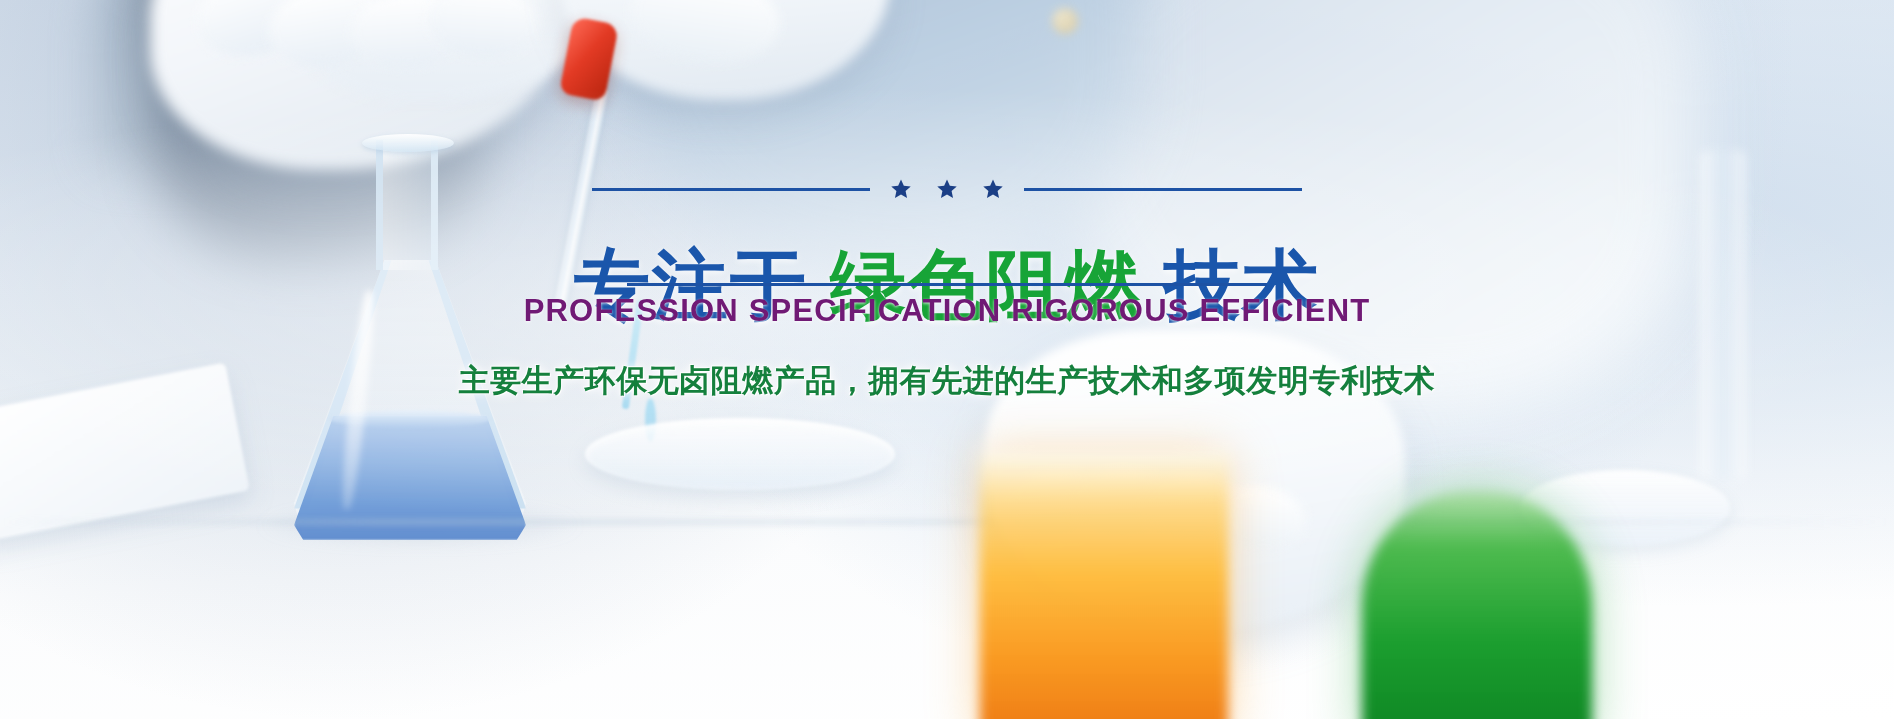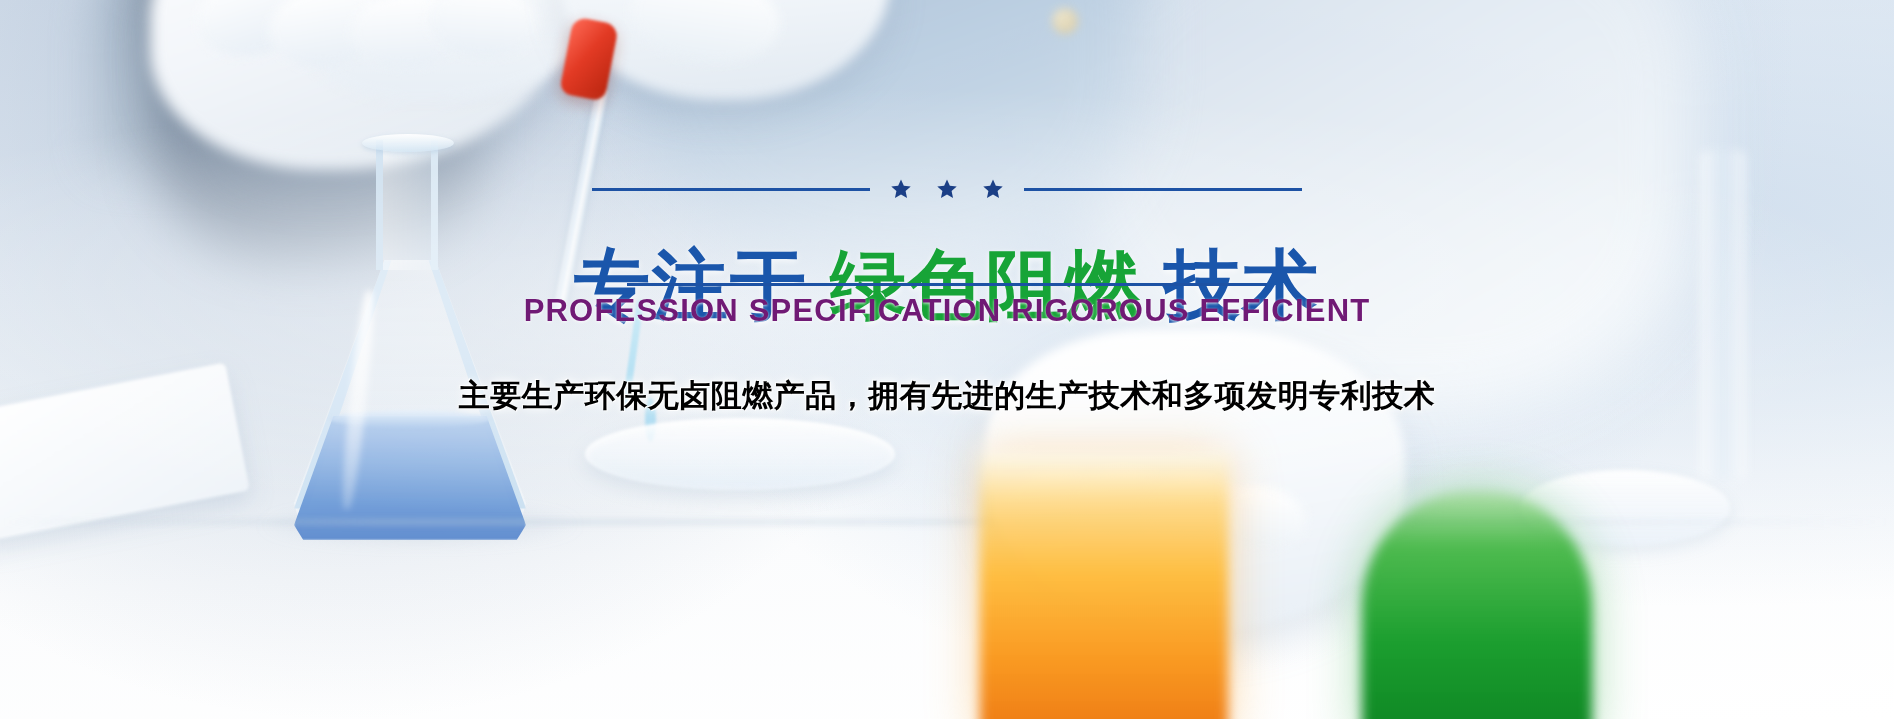--- a/index.html
+++ b/index.html
@@ -317,27 +317,26 @@
   }
   .subtitle{
     position:absolute;top:293px;left:50%;transform:translateX(-50%);
     font-size:31px;font-weight:700;letter-spacing:1.2px;
     color:#701a75;white-space:nowrap;
     text-shadow:0 1px 3px rgba(255,255,255,.8);
   }
   .desc{
     position:absolute;top:360px;left:50%;transform:translateX(-50%);
     font-size:31px;font-weight:700;letter-spacing:.5px;
-    color:#000000;white-space:nowrap;
+    color:#15803d;white-space:nowrap;
     text-shadow:
       0 0 7px rgba(255,255,255,.95),
       0 0 14px rgba(255,255,255,.85),
       1px 1px 0 rgba(255,255,255,.9),
       -1px -1px 0 rgba(255,255,255,.9);
-    margin-top: 15px;
   }
 </style>
 </head>
 <body>
 
 <div class="stage">
 
   <div class="photo">
     <div class="bg-base"></div>
     <div class="eq-slate2"></div>

